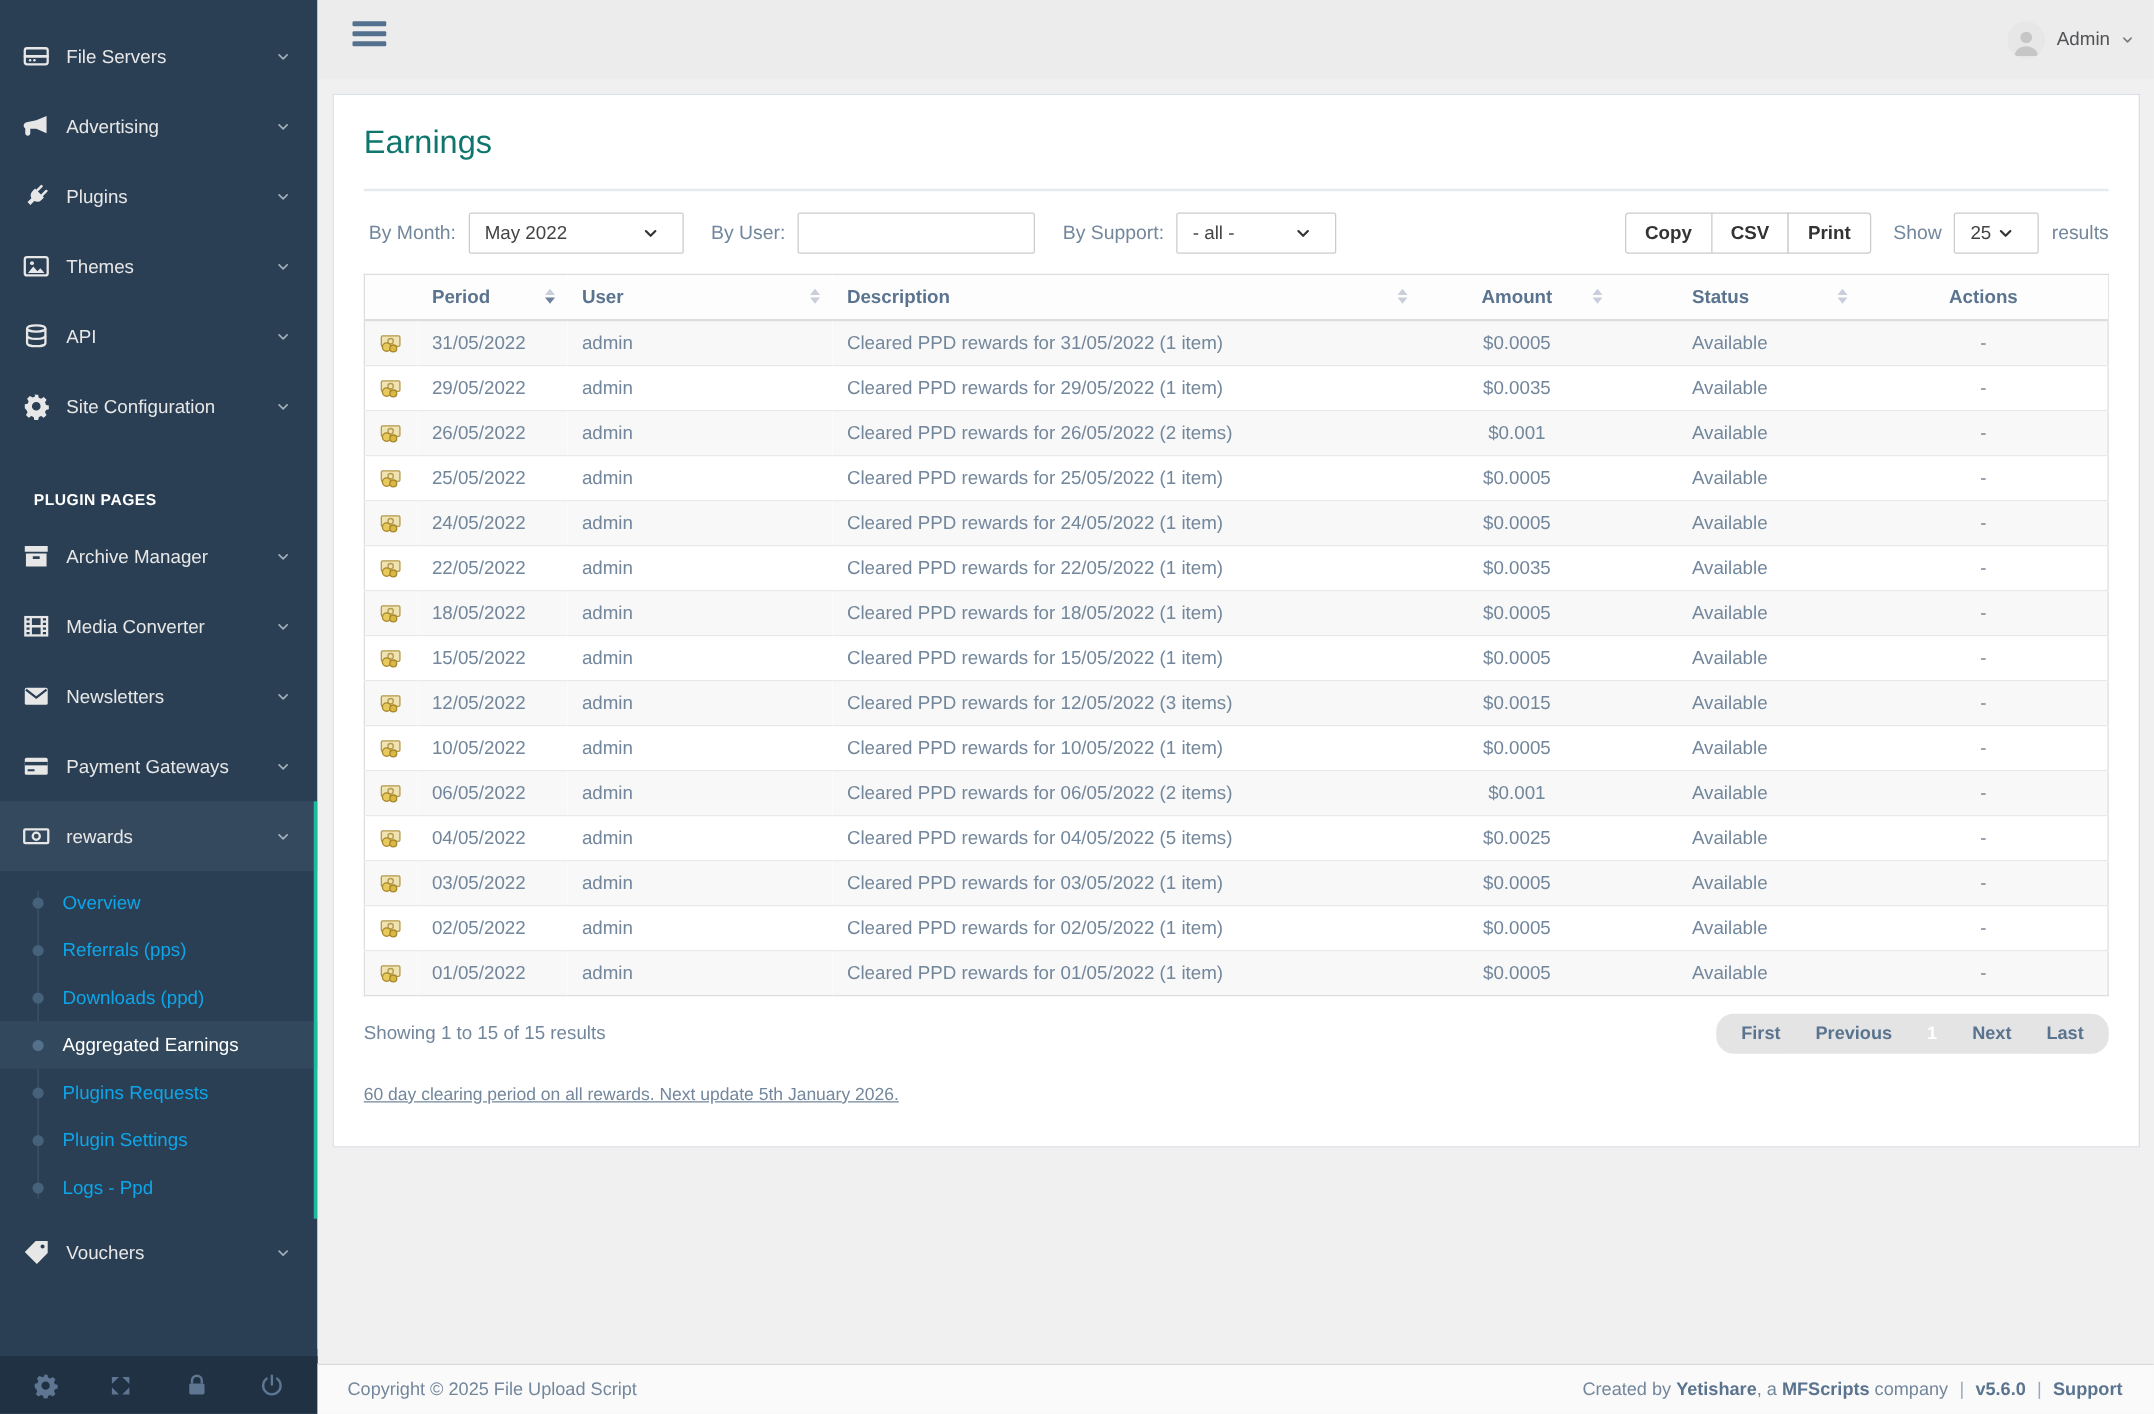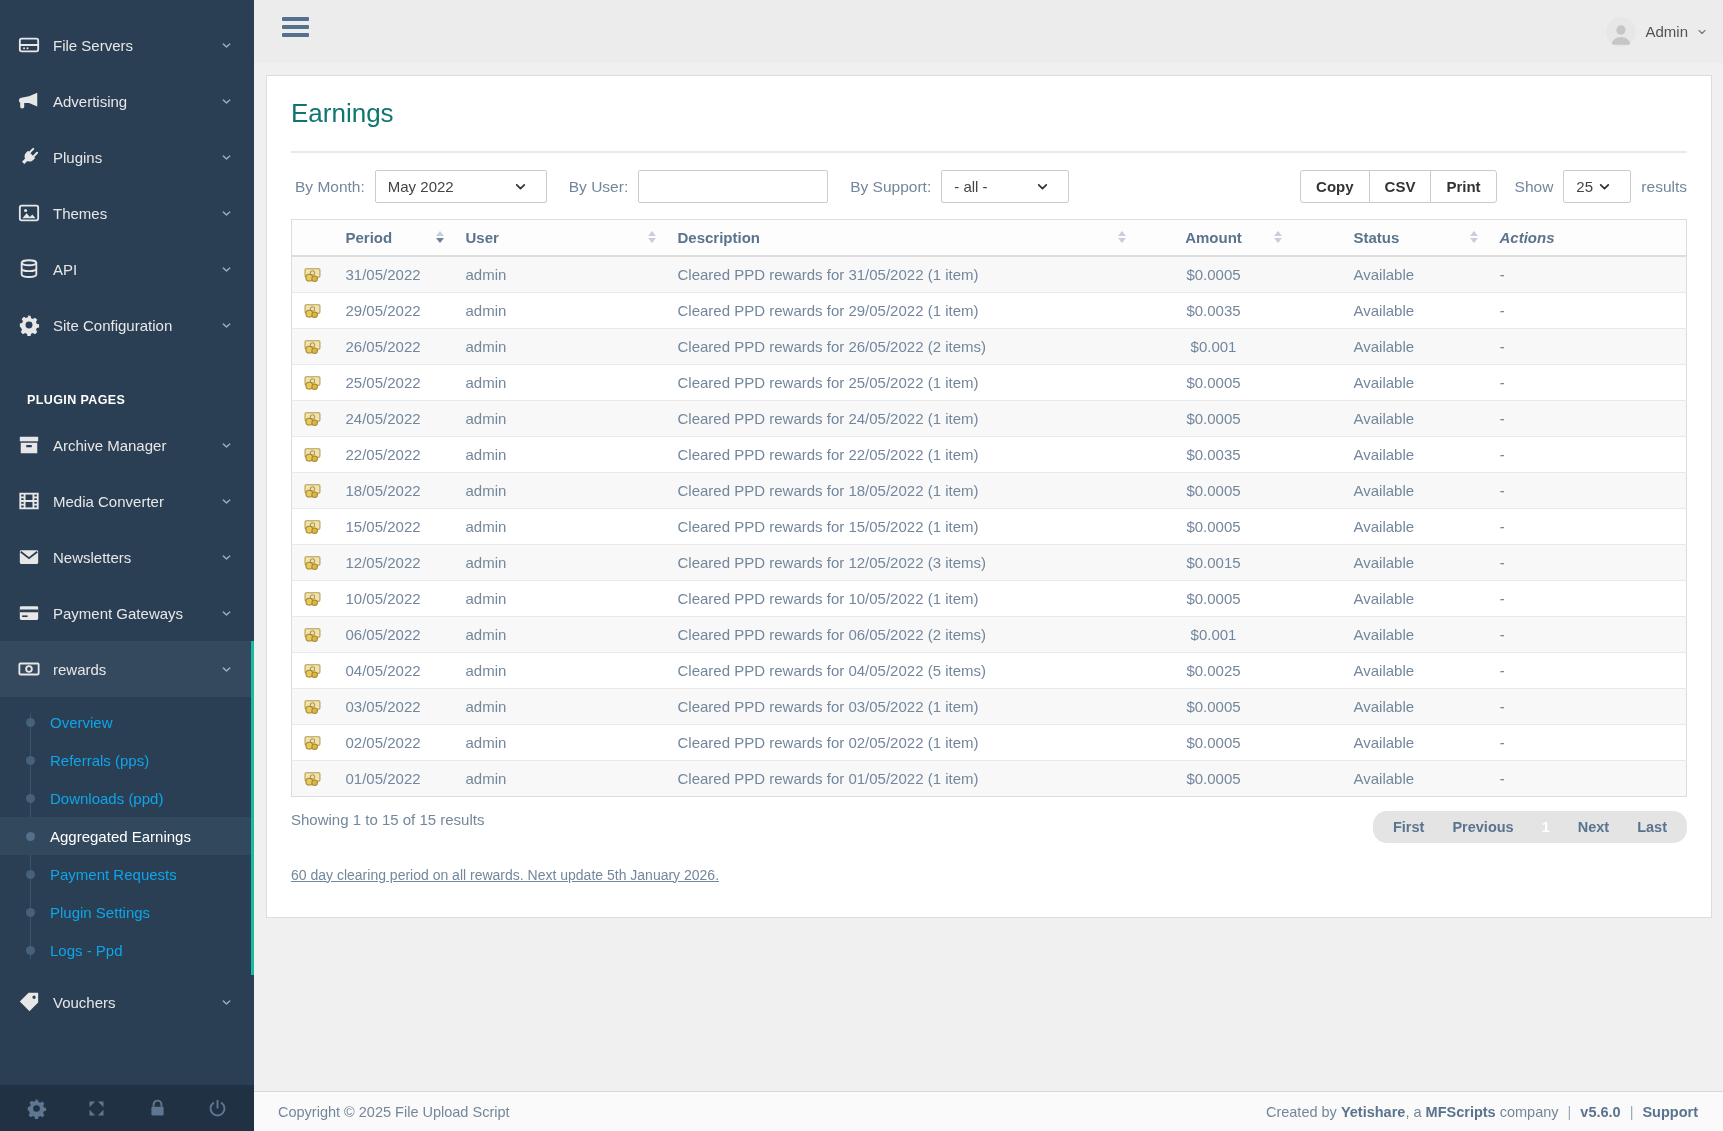--- a/index.html
+++ b/index.html
@@ -68,31 +68,31 @@
   .results-label{margin-left:10px;margin-right:0;}
 
   
   table.earnings{margin-top:15px;width:100%;border-collapse:collapse;table-layout:fixed;
     border:1px solid #DDDDDD;font-size:15px;}
   th{color:#5A738E;font-weight:bold;text-align:left;padding:9px 12px;position:relative;
     border-bottom:2px solid #DDDDDD;background:#FDFDFD;cursor:pointer;}
   td{padding:9px 12px;color:#73879C;border-top:1px solid #E9E9E9;overflow:hidden;white-space:nowrap;}
   tr.odd td{background:#F8F8F8;}
   .col-amount{text-align:center;}
-  .col-actions{font-style:italic;}
+  .col-actions{text-align:center;}
   th.col-status,td.col-status{padding-left:62px;}
   .sort{position:absolute;right:10px;top:50%;transform:translateY(-50%);display:flex;flex-direction:column;gap:2px;}
   .sort i{display:block;width:0;height:0;border-left:4.5px solid transparent;border-right:4.5px solid transparent;}
   .sort .tri-up{border-bottom:5px solid #C8CEDA;}
   .sort .tri-down{border-top:5px solid #C8CEDA;}
   th.sorted-desc .tri-down{border-top-color:#6E819B;}
   td.col-icon svg{width:17px;height:17px;margin:0 auto;}
 
   
-  .bottom-row{margin-top:14px;display:flex;justify-content:space-between;}
+  .bottom-row{margin-top:14px;display:flex;align-items:center;justify-content:space-between;}
   .summary{color:#73879C;font-size:15px;}
   .pagination{background:#E4E4E4;border-radius:14px;padding:8px 20px;display:flex;gap:28px;
     font-size:14.5px;font-weight:bold;color:#5A738E;}
   .pagination span{cursor:pointer;}
   .pagination .current{color:#FFFFFF;}
   .note{margin-top:24px;color:#73879C;font-size:14px;text-decoration:underline;}
 
   
   .footer{position:absolute;left:254px;right:0;bottom:0;height:40px;background:#FAFAFA;
     border-top:1px solid #D8D8D8;display:flex;align-items:center;justify-content:space-between;
@@ -321,21 +321,21 @@
           <div class="sub-item">
             <span class="dot"></span>
             <span>Downloads (ppd)</span>
           </div>
           <div class="sub-item active">
             <span class="dot"></span>
             <span>Aggregated Earnings</span>
           </div>
           <div class="sub-item">
             <span class="dot"></span>
-            <span>Payment Requests</span>
+            <span>Plugins Requests</span>
           </div>
           <div class="sub-item">
             <span class="dot"></span>
             <span>Plugin Settings</span>
           </div>
           <div class="sub-item">
             <span class="dot"></span>
             <span>Logs - Ppd</span>
           </div>
         </div>

